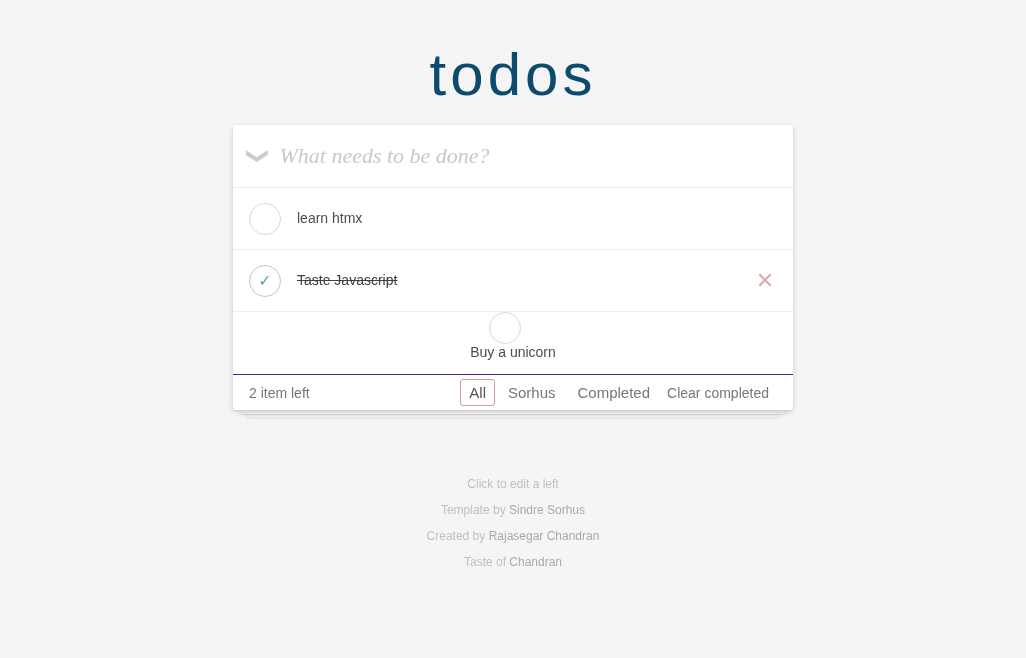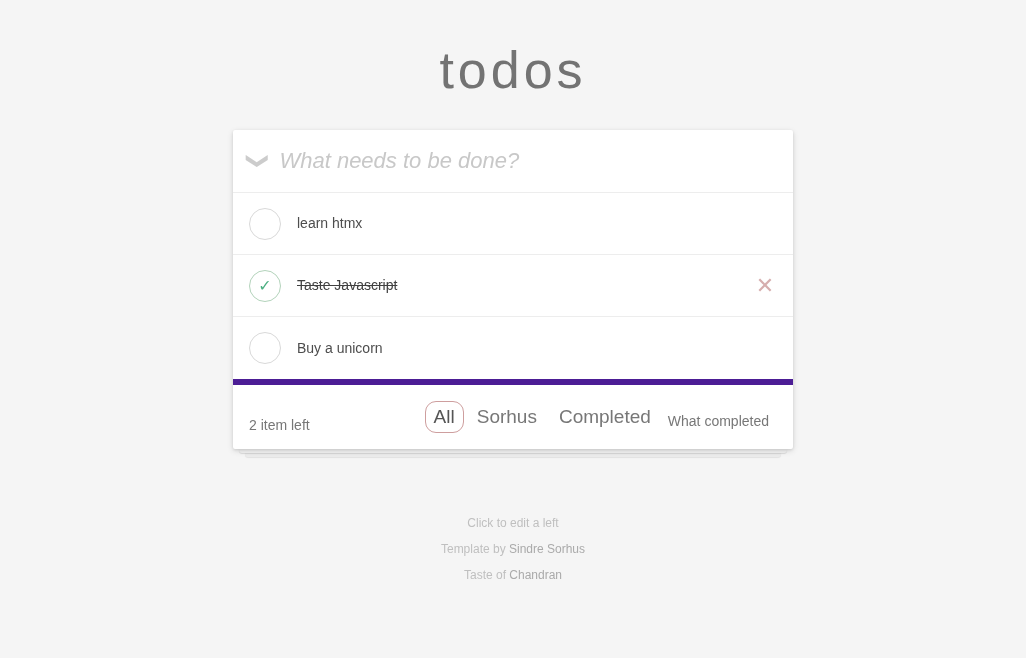--- a/index.html
+++ b/index.html
@@ -8,25 +8,25 @@
       background: #f5f5f5;
       font-family: 'Helvetica Neue', Helvetica, Arial, sans-serif;
       min-height: 658px;
       display: flex;
       flex-direction: column;
       align-items: center;
       padding: 40px 0 20px;
     }
 
     .app-title {
-      font-size: 52px;
+      font-size: 60px;
       font-weight: 200;
-      color: #737373;
+      color: #0c4a6e;
       letter-spacing: 4px;
-      margin-bottom: 30px;
+      margin-bottom: 16px;
       font-style: normal;
     }
 
     .card-wrapper {
       position: relative;
       width: 560px;
     }
 
     
     .card-shadow-2 {
@@ -78,21 +78,21 @@
     .new-todo-input {
       flex: 1;
       border: none;
       outline: none;
       font-size: 22px;
       color: #aaa;
       font-style: italic;
       padding: 18px 0;
       font-weight: 300;
       background: transparent;
-      font-family: Liberation Sans, sans-serif;
+      font-family: Liberation Serif, serif;
     }
 
     .new-todo-input::placeholder {
       color: #c8c8c8;
       font-style: italic;
     }
 
     .todo-list {
       list-style: none;
     }
@@ -101,20 +101,21 @@
       display: flex;
       align-items: center;
       border-bottom: 1px solid #ededed;
       padding: 0 16px;
       min-height: 62px;
       position: relative;
     }
 
     .todo-item:last-child {
       border-bottom: none;
+      flex-direction: column;
     }
 
     .todo-checkbox {
       width: 32px;
       height: 32px;
       border: 1px solid #d9d9d9;
       border-radius: 50%;
       margin-right: 16px;
       flex-shrink: 0;
       display: flex;
@@ -160,45 +161,45 @@
       align-items: center;
       justify-content: center;
       width: 24px;
       height: 24px;
       line-height: 1;
       opacity: 0.8;
     }
 
     .footer {
       display: flex;
-      align-items: flex-end;
-      padding: 16px 16px;
+      align-items: center;
+      padding: 4px 16px;
       color: #777;
       font-size: 14px;
-      border-top: 6px solid #4c1d95;
+      border-top: 1px solid #4c1d95;
     }
 
     .items-left {
       flex: 1;
       color: #777;
       font-size: 14px;
     }
 
     .filter-tabs {
       display: flex;
       gap: 4px;
       align-items: center;
     }
 
     .filter-tab {
       padding: 4px 8px;
       border: 1px solid transparent;
-      border-radius: 11px;
-      cursor: pointer;
-      font-size: 19px;
+      border-radius: 3px;
+      cursor: pointer;
+      font-size: 15px;
       color: #777;
       background: transparent;
       font-family: inherit;
     }
 
     .filter-tab.active-tab {
       border-color: #ce9e9e;
       color: #555;
     }
 
@@ -273,27 +274,30 @@
 
     <div class="footer">
       <span class="items-left">2 item left</span>
 
       <div class="filter-tabs">
         <button class="filter-tab active-tab">All</button>
         <button class="filter-tab">Sorhus</button>
         <button class="filter-tab">Completed</button>
       </div>
 
-      <button class="clear-completed">What completed</button>
+      <button class="clear-completed">Clear completed</button>
     </div>
 
   </div>
 </div>
 
 <div class="footer-info">
   <p>Click to edit a left</p>
   <p>
     <span>Template by </span><a class="footer-link bold" href="#">Sindre Sorhus</a>
   </p>
   <p>
+    <span>Created by </span><a class="footer-link bold" href="#">Rajasegar Chandran</a>
+  </p>
+  <p>
     <span>Taste of </span><a class="footer-link bold" href="#">Chandran</a>
   </p>
 </div>
 
 </body></html>

